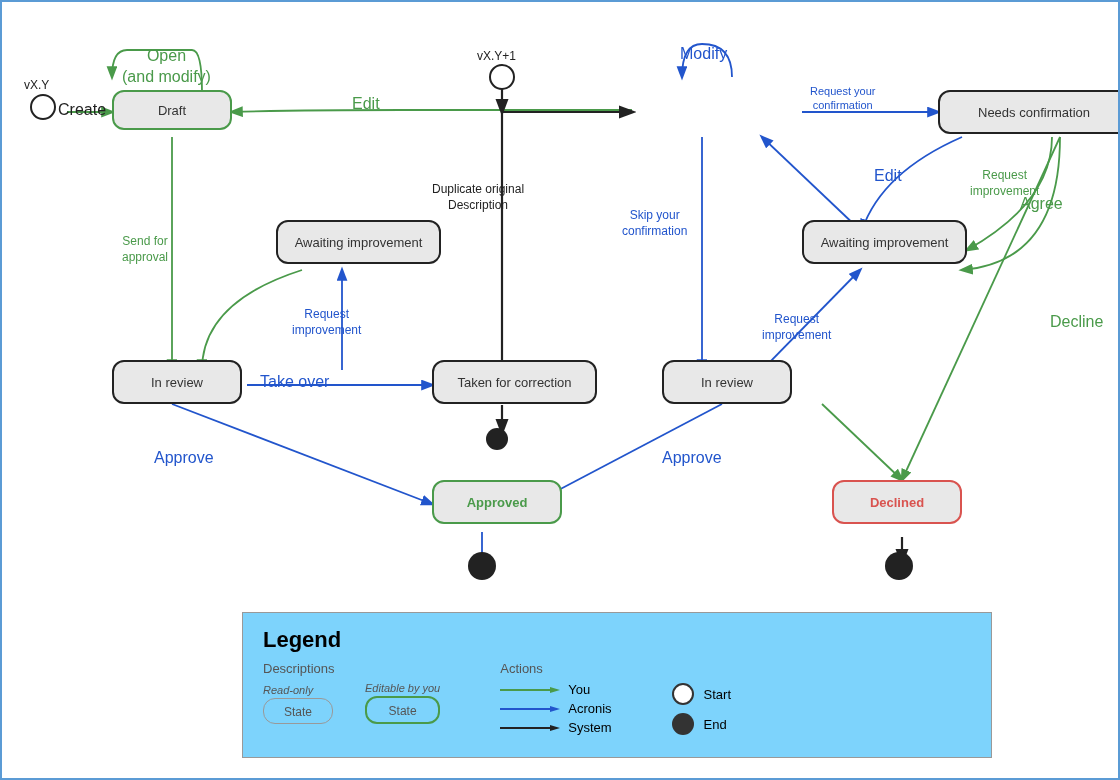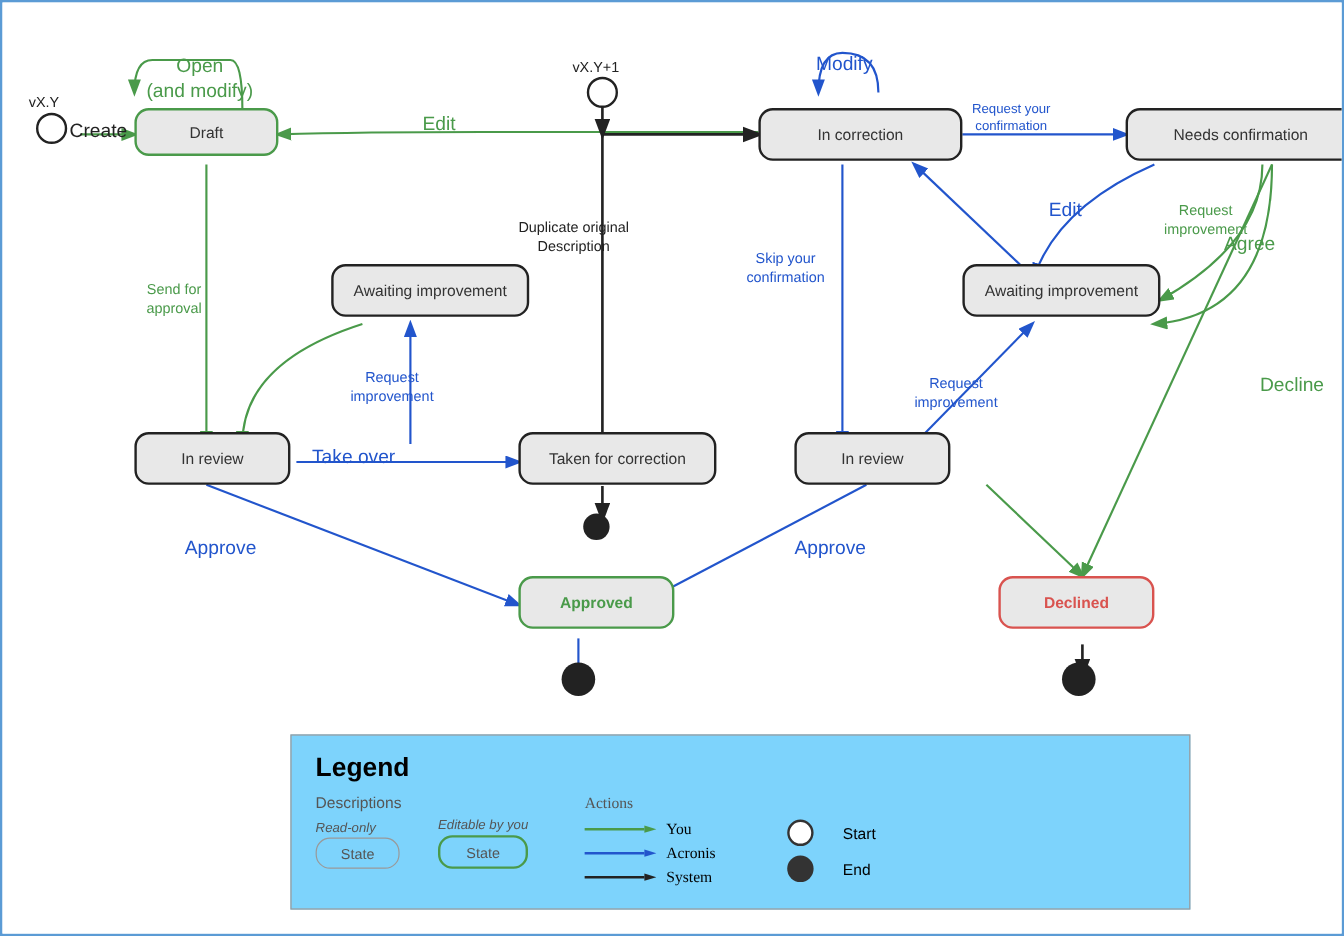--- a/index.html
+++ b/index.html
@@ -123,21 +123,21 @@
     }
     .legend-circle-end {
       width: 22px; height: 22px;
       border-radius: 50%;
       background: #333;
       display: inline-block;
     }
     .legend-sym-row {
       display: flex;
       align-items: center;
-      gap: 24px;
+      gap: 10px;
       margin-bottom: 8px;
       font-size: 13px;
     }
     .version-label {
       position: absolute;
       font-size: 12px;
       color: #222;
     }
   </style>
 </head>
@@ -222,23 +222,20 @@
   <div class="label green" style="left:120px;top:44px;text-align:center;">
     <span style="white-space:pre-line;">Open
 (and modify)</span>
   </div>
 
   <div class="label green" style="left:350px;top:92px;">Edit</div>
 
   <div class="circle-start" style="left:487px;top:62px;width:26px;height:26px;"></div>
   <div class="version-label" style="left:475px;top:47px;">vX.Y+1</div>
 
-  <div class="state-box" style="left:630px;top:88px;width:170px;height:44px;">
-    <span>In correction</span>
-  </div>
 
   <div class="label blue" style="left:678px;top:42px;">Modify</div>
 
   <div class="state-box" style="left:936px;top:88px;width:192px;height:44px;">
     <span>Needs confirmation</span>
   </div>
 
   <div class="label blue" style="left:808px;top:82px;font-size:11px;">
     <span style="white-space:pre-line;">Request your
 confirmation</span>
@@ -333,21 +330,21 @@
           </div>
           <div>
             <div class="legend-desc-label">Editable by you</div>
             <div style="border:2px solid #4a9a4a;border-radius:12px;padding:4px 14px;min-width:70px;display:flex;align-items:center;justify-content:center;">
               <span class="legend-state" style="border:none;padding:0;">State</span>
             </div>
           </div>
         </div>
       </div>
 
-      <div style="margin-left:17px;font-family:Liberation Serif, serif;">
+      <div style="margin-left:30px;">
         <div class="legend-section-title">Actions</div>
         <div class="legend-line-row">
           <svg width="60" height="14">
               <line x1="0" y1="7" x2="50" y2="7" stroke="#4a9a4a" stroke-width="2"></line>
               <polygon points="50,4 60,7 50,10" fill="#4a9a4a"></polygon>
             </svg>
           <span>You</span>
         </div>
         <div class="legend-line-row">
           <svg width="60" height="14">

